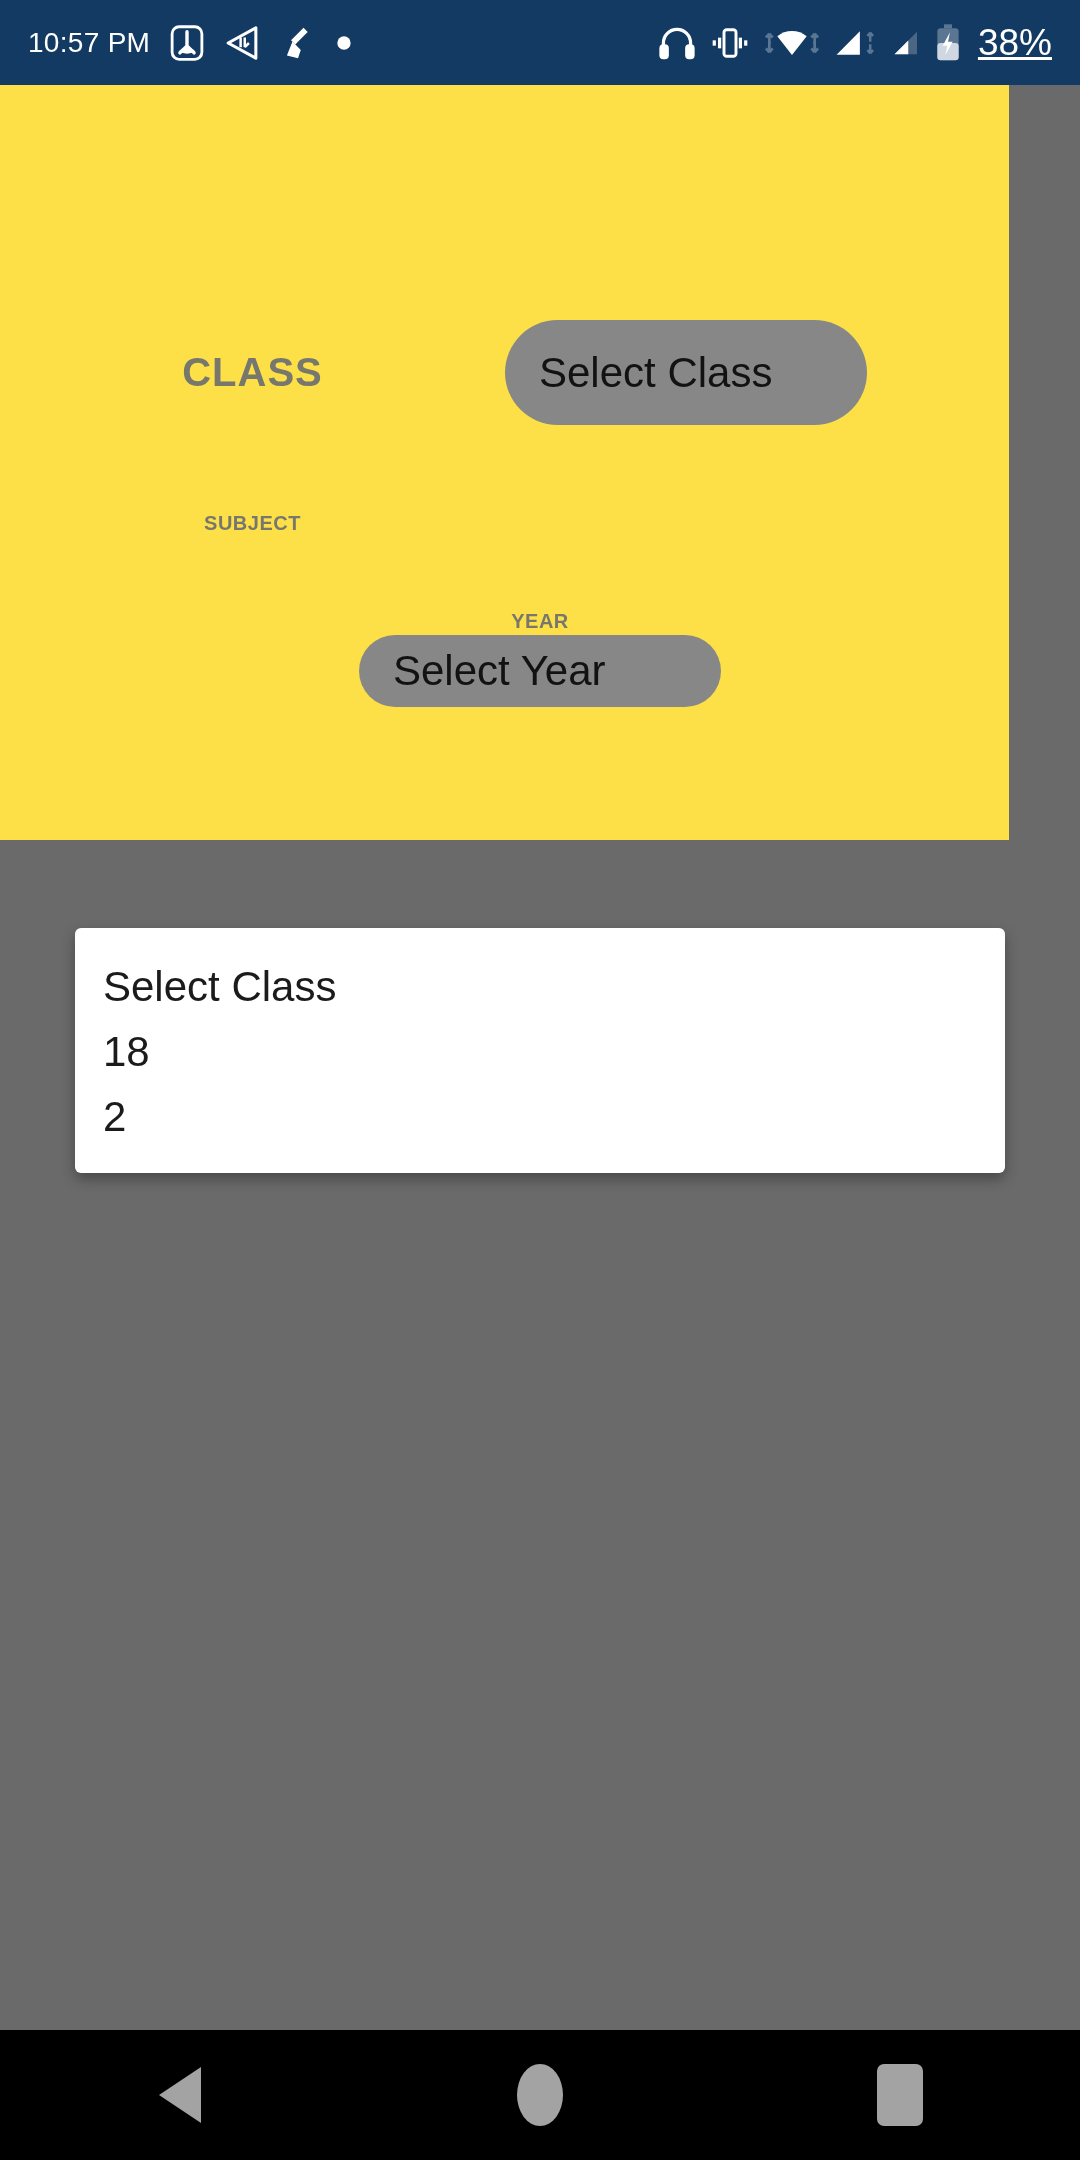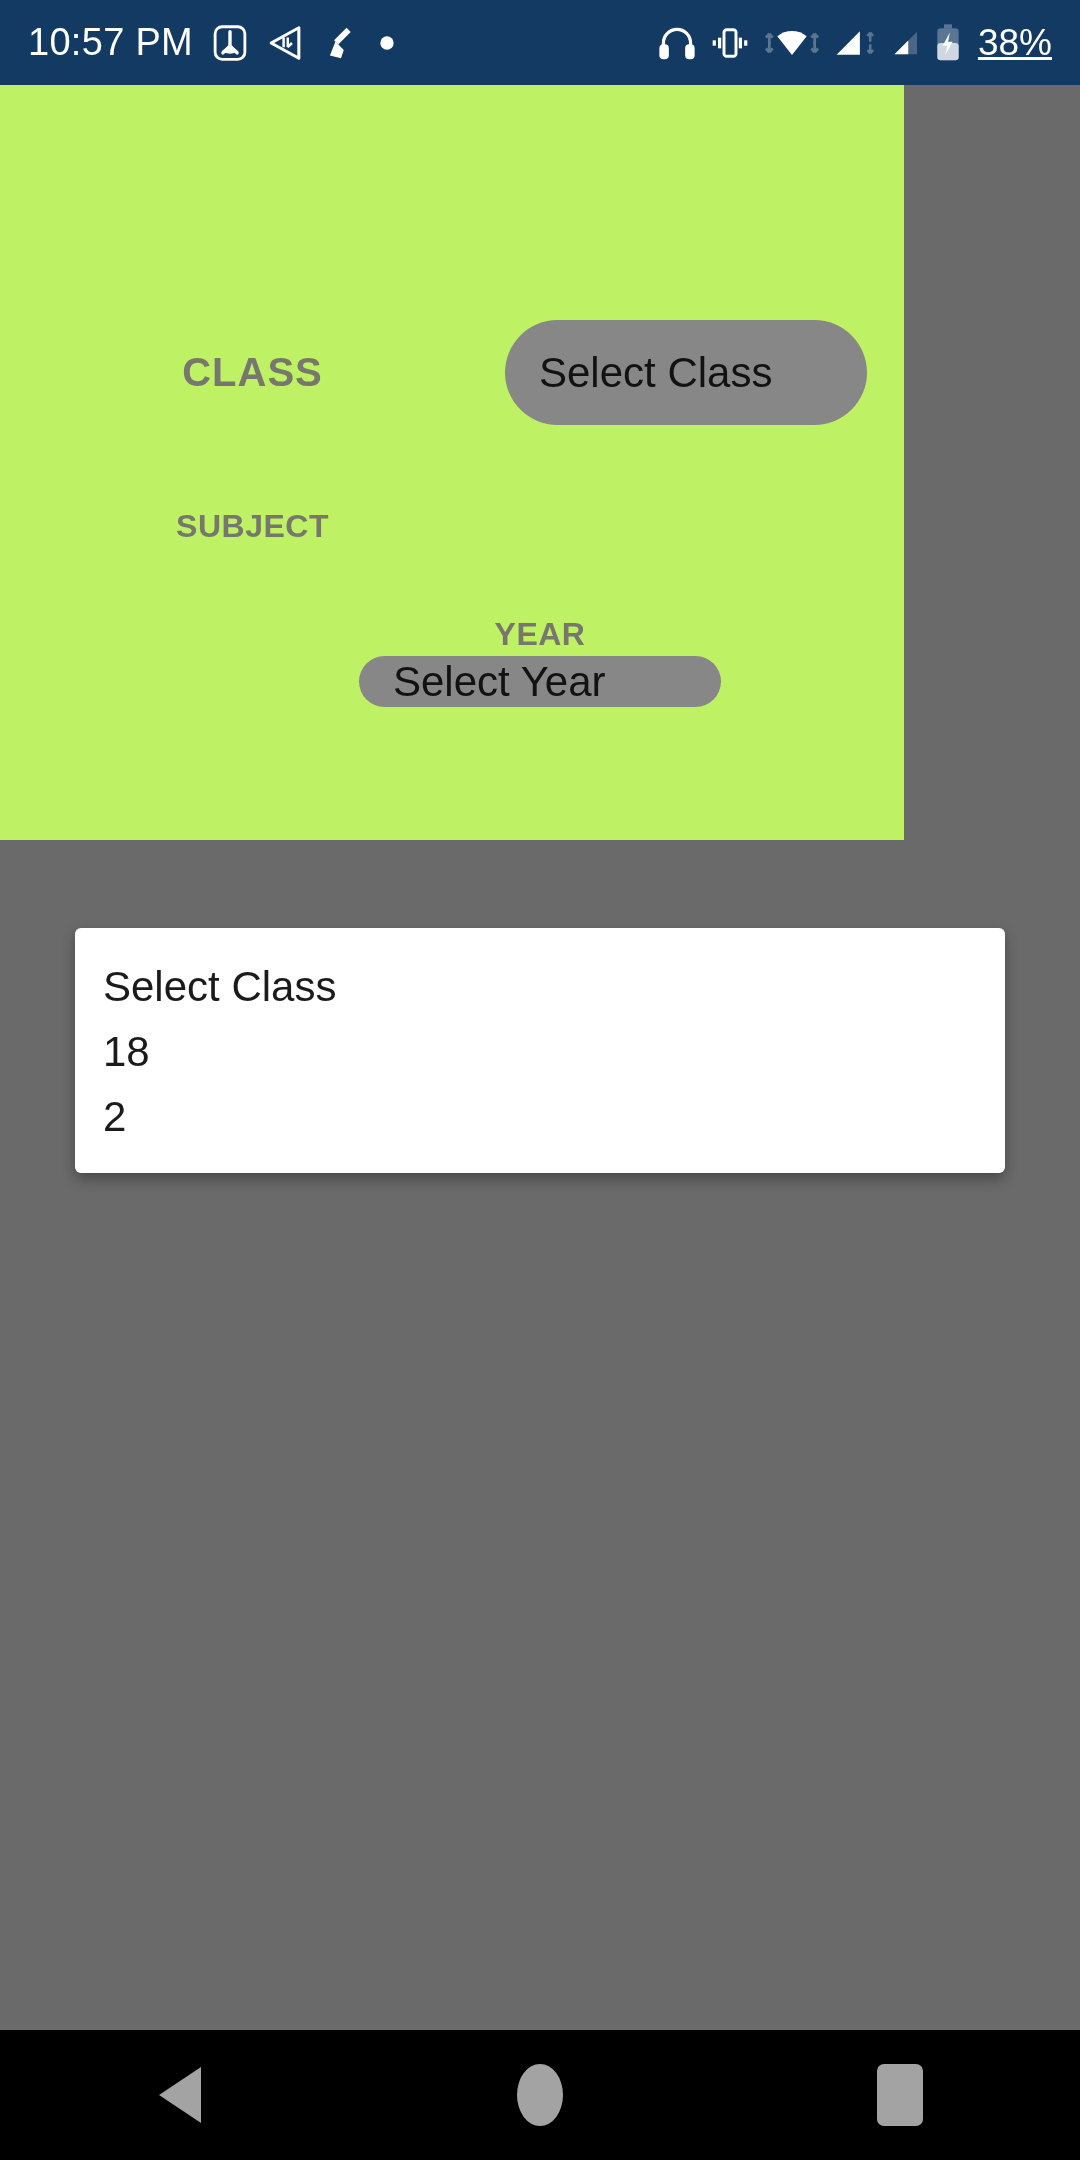--- a/index.html
+++ b/index.html
@@ -19,48 +19,48 @@
   
   #status-bar {
     position:absolute; top:0; left:0;
     width:1080px; height:85px;
     background:#133a62;
     display:flex; align-items:center;
     padding:0 28px;
     color:#ffffff;
   }
   #status-left { display:flex; align-items:center; gap:20px; }
-  #clock { font-size:38px; letter-spacing:0.3px; font-weight:400; }
+  #clock { font-size:28px; letter-spacing:0.3px; font-weight:400; }
   #status-right {
     margin-left:auto;
     display:flex; align-items:center; gap:14px;
   }
   .sb-icon { display:flex; align-items:center; justify-content:center; }
   #battery-pct { font-size:37px; font-weight:500; margin-left:4px;text-decoration:underline; }
 
   
   #form-panel {
     position:absolute; top:85px; left:0;
-    width:904px; height:755px;
-    background:#bef264;
+    width:1009px; height:755px;
+    background:#fde047;
   }
   .form-row {
     position:absolute;
     left:0; width:1080px;
     display:flex; align-items:center;
   }
   #row-class   { top:235px; height:105px; }
   #row-subject { top:383px; height:105px; }
   #row-year    { top:517px; height:105px;flex-direction:column; }
 
   .row-label {
     width:505px;
     text-align:center;
     color:#77776d;
-    font-size:46px;
+    font-size:29px;
     font-weight:700;
     font-variant:small-caps;
     text-transform:lowercase;
     letter-spacing:0.5px;
     user-select:none;
   }
   .row-label.plain {
     font-variant:normal;
     text-transform:uppercase;
     font-size:40px;

